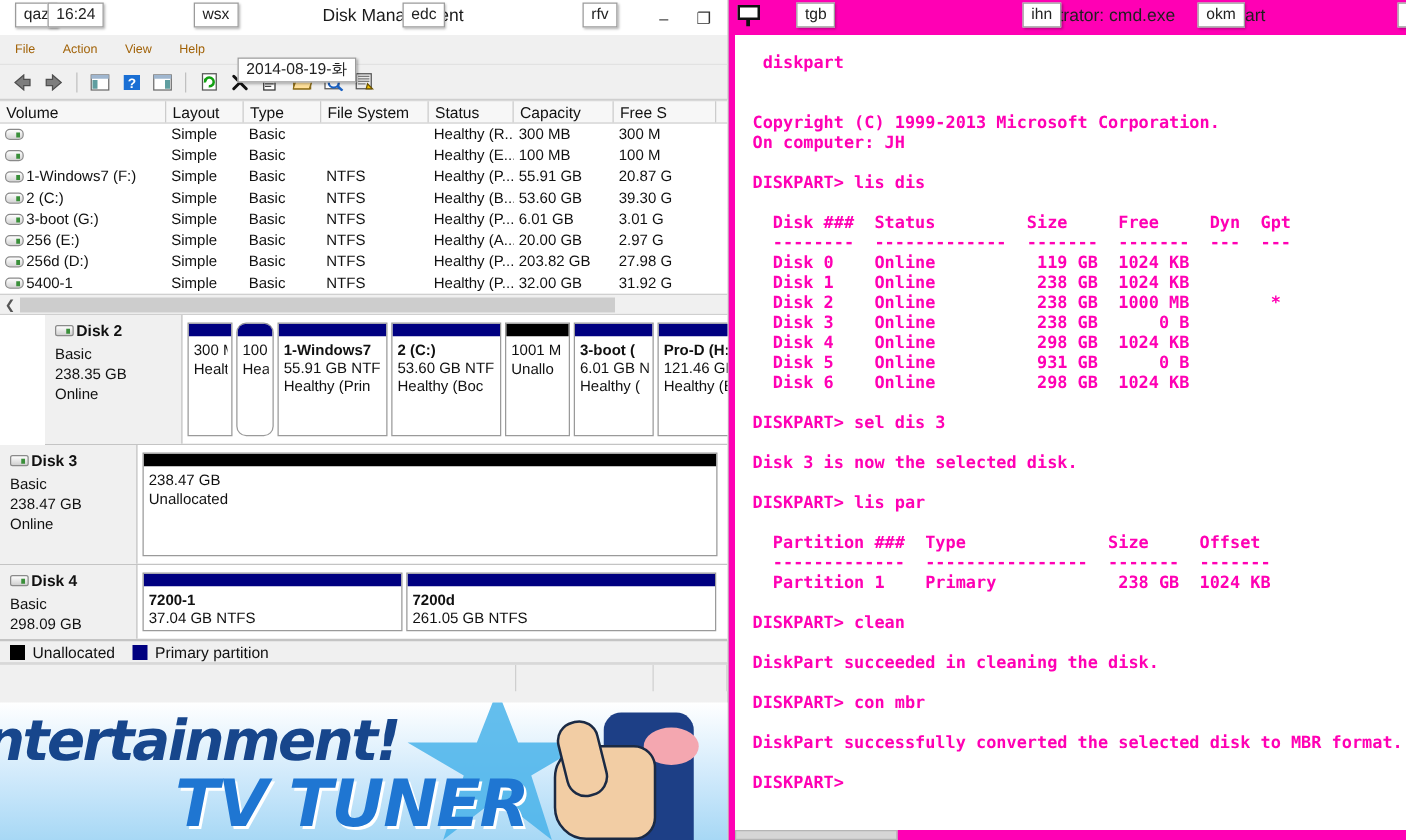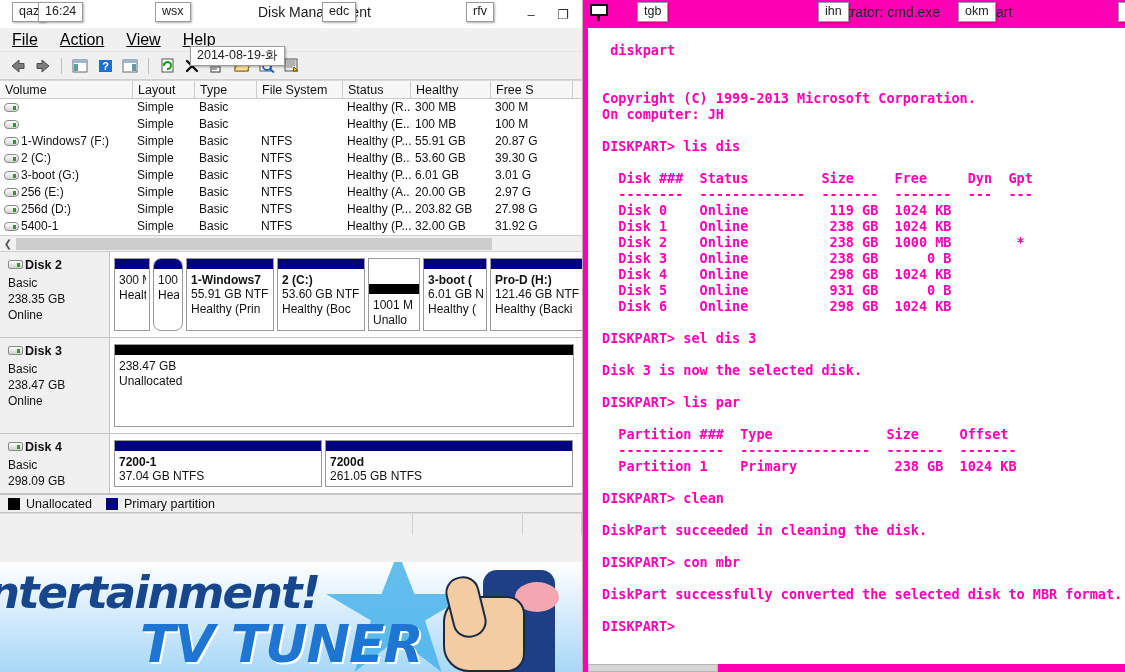--- a/index.html
+++ b/index.html
@@ -30,21 +30,21 @@
   .dm-winbtns {
     position: absolute; right: 4px; top: 0; height: 28px;
     display: flex; align-items: center; gap: 14px; padding-right: 6px;
   }
   .dm-winbtn { font-size: 13px; color: #333; width: 18px; text-align: center; cursor: default; }
 
   .dm-menubar {
     height: 24px; background: #f0f0f0; display: flex; align-items: center;
     padding-left: 12px; gap: 22px; border-bottom: 1px solid #e2e2e2;
   }
-  .dm-menu { font-size: 16px; color: #000000; text-decoration: underline; }
+  .dm-menu { font-size: 10px; color: #a16207; }
 
   .dm-toolbar {
     height: 28px; background: #f0f0f0; display: flex; align-items: center;
     padding-left: 8px; gap: 5px; border-bottom: 1px solid #cfcfcf;
   }
   .tb-ico {
     width: 20px; height: 20px; display: flex; align-items: center;
     justify-content: center; font-size: 13px; color: #555;
   }
   .tb-sep { width: 1px; height: 16px; background: #c0c0c0; margin: 0 3px; }
@@ -309,21 +309,21 @@
       </div>
     </div>
 
     <div class="vol-list">
       <div class="vol-head">
         <div class="c0">Volume</div>
         <div class="c1">Layout</div>
         <div class="c2">Type</div>
         <div class="c3">File System</div>
         <div class="c4">Status</div>
-        <div class="c5">Healthy</div>
+        <div class="c5">Capacity</div>
         <div class="c6">Free S</div>
       </div>
       <div id="vol-rows">
           <div class="vol-row">
             <div class="c0"><span class="vol-ico"></span><span></span></div>
             <div class="c1">Simple</div>
             <div class="c2">Basic</div>
             <div class="c3"></div>
             <div class="c4">Healthy (R...</div>
             <div class="c5">300 MB</div>
@@ -393,21 +393,21 @@
             <div class="c6">31.92 G</div>
           </div>
         </div>
       <div class="hscroll">
         <div class="hscroll-arrow">❮</div>
         <div class="hscroll-thumb"></div>
       </div>
     </div>
 
     <div class="disk-panel" id="disk-panel">
-        <div class="disk-block" style="height: 86px;">
+        <div class="disk-block" style="height: 104px; margin-left: 36px;">
           <div class="disk-info">
             <div class="disk-name"><span class="disk-dico"></span><span>Disk 2</span></div>
             <div class="disk-meta">Basic</div>
             <div class="disk-meta">238.35 GB</div>
             <div class="disk-meta">Online</div>
           </div>
           <div class="disk-parts">
             <div class="part" style="width: 36px;">
               <div class="part-bar"></div>
               <div class="part-body">
@@ -431,21 +431,21 @@
               </div>
             </div>
             <div class="part" style="width: 88px;">
               <div class="part-bar"></div>
               <div class="part-body">
                 <div class="part-l1">2  (C:)</div>
                 <div class="part-l2">53.60 GB NTF</div>
                 <div class="part-l3">Healthy (Boc</div>
               </div>
             </div>
-            <div class="part" style="width: 52px; justify-content: flex-end;">
+            <div class="part" style="width: 52px;">
               <div class="part-bar unalloc"></div>
               <div class="part-body">
                 <div class="part-l2">1001 M</div>
                 <div class="part-l3">Unallo</div>
               </div>
             </div>
             <div class="part" style="width: 64px;">
               <div class="part-bar"></div>
               <div class="part-body">
                 <div class="part-l1">3-boot  (</div>

